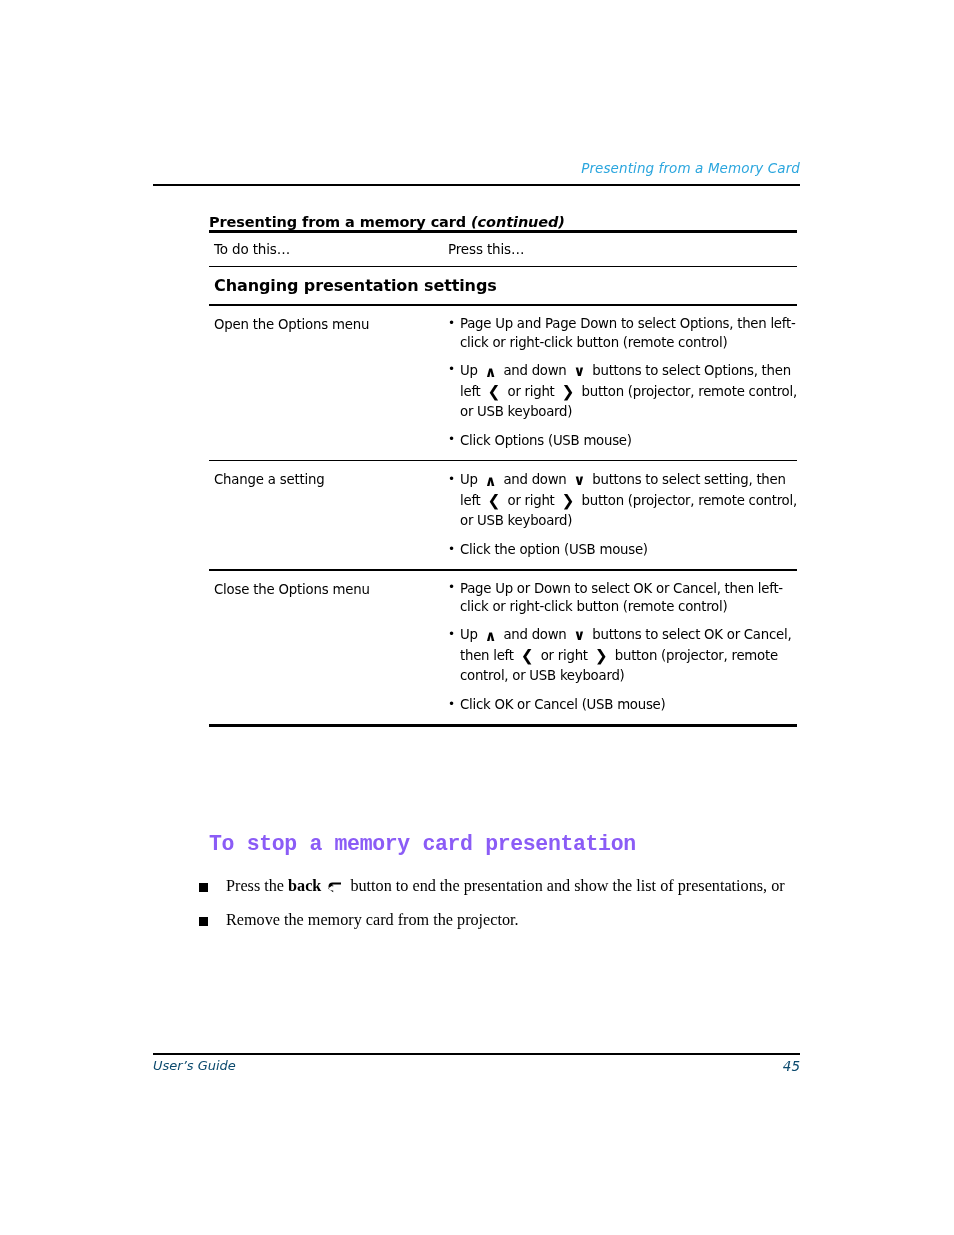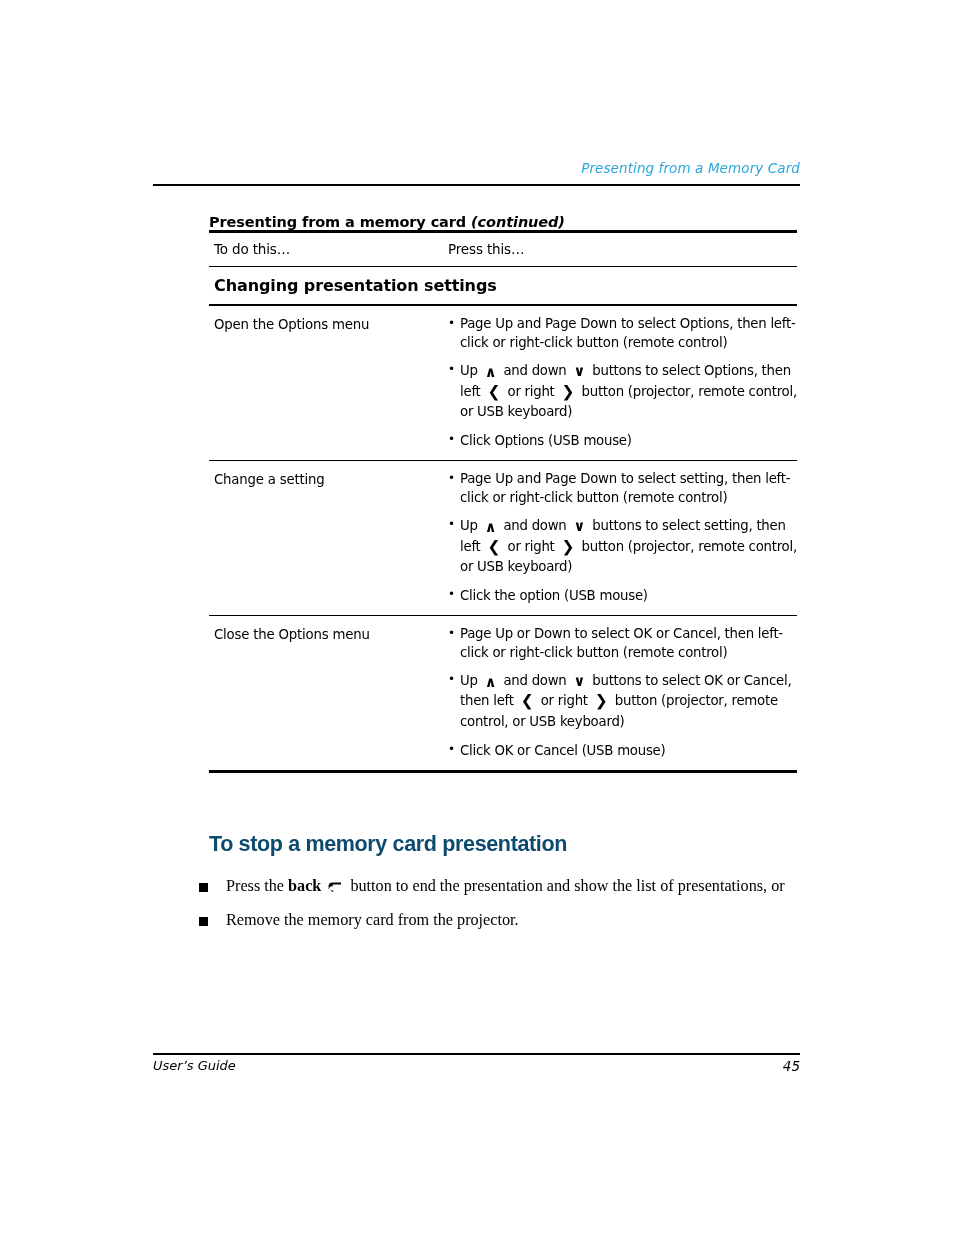--- a/index.html
+++ b/index.html
@@ -149,25 +149,25 @@
   }
   .kb.up   { top: 2px; }
   .kb.down { top: 1px; }
   .kb.lr   { top: 1px; font-size: 15.5px; }
 
   
   .h2 {
     position: absolute;
     left: 209px;
     top: 832px;
-    font-family: Liberation Sans, sans-serif;
+    font-family: Liberation Mono, monospace;
     font-size: 21.5px;
     font-weight: bold;
     letter-spacing: -.35px;
-    color: #0c4a6e;
+    color: #8b5cf6;
     white-space: nowrap;
   }
 
   
   .sqlist {
     position: absolute;
     left: 198px;
     top: 876px;
     width: 590px;
     margin: 0;
@@ -216,21 +216,21 @@
   .foot {
     position: absolute;
     left: 153px;
     top: 1058px;
     width: 647px;
     display: flex;
     justify-content: space-between;
     font-family: "DejaVu Sans", sans-serif;
     font-style: italic;
     font-size: 13px;
-    color: #000000;
+    color: #0c4a6e;
   }
   .foot .pg { font-size: 13.5px; }
 </style>
 </head>
 <body>
 
 <div class="page">
 
   <div class="run-head">Presenting from a Memory Card</div>
   <div class="run-head-rule"></div>
@@ -263,21 +263,20 @@
               <li class="tall"><span>Up </span><span class="kb up">∧</span><span> and down </span><span class="kb down">∨</span><span> buttons to select Options, then left </span><span class="kb lr">❮</span><span> or right </span><span class="kb lr">❯</span><span> button (projector, remote control, or USB keyboard)</span></li>
               <li><span>Click Options (USB mouse)</span></li>
             </ul>
           </div>
         </div>
         <div class="rule-thin"></div>
         <div class="body-row">
           <div class="cell-left">Change a setting</div>
           <div class="cell-right">
             <ul class="blist">
-              <li><span>Page Up and Page Down to select setting, then left-click or right-click button (remote control)</span></li>
               <li class="tall"><span>Up </span><span class="kb up">∧</span><span> and down </span><span class="kb down">∨</span><span> buttons to select setting, then left </span><span class="kb lr">❮</span><span> or right </span><span class="kb lr">❯</span><span> button (projector, remote control, or USB keyboard)</span></li>
               <li><span>Click the option (USB mouse)</span></li>
             </ul>
           </div>
         </div>
         <div class="rule-thin"></div>
         <div class="body-row">
           <div class="cell-left">Close the Options menu</div>
           <div class="cell-right">
             <ul class="blist">

